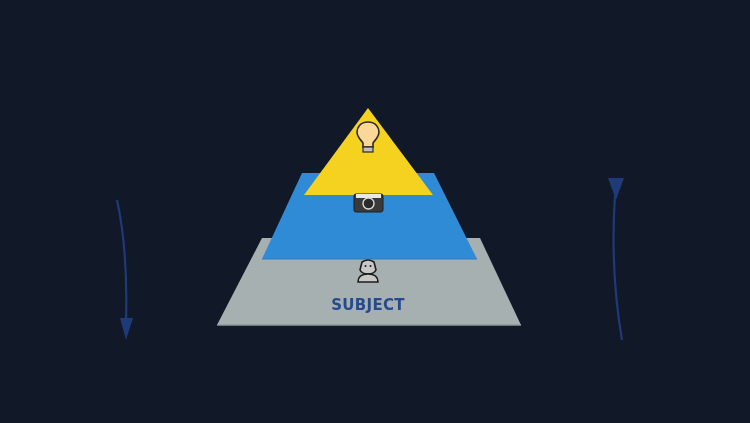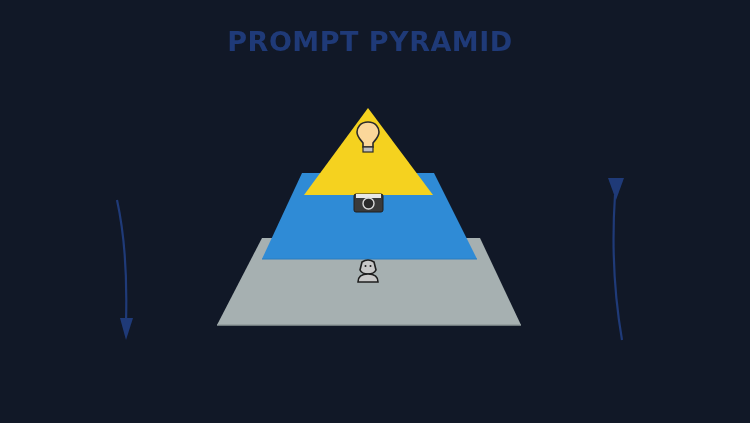--- a/index.html
+++ b/index.html
@@ -21,21 +21,20 @@
       position: absolute; text-align: center;
       font-family: "DejaVu Sans", sans-serif; font-weight: bold;
       font-size: 15px; letter-spacing: 0.3px;
     }
   </style>
 </head>
 <body>
 
 <div class="stage">
 
-  <div class="title">PROMPT PYRAMID</div>
 
   <svg class="art" width="750" height="423" viewBox="0 0 750 423">
 
     <g>
       <path d="M117 200 Q128 250 126 322" stroke="#1f3a78" stroke-width="2.2" fill="none"></path>
       <polygon points="120,318 133,318 126,340" fill="#1f3a78"></polygon>
     </g>
 
     <g>
       <path d="M622 340 Q610 270 615 195" stroke="#1f3a78" stroke-width="2.2" fill="none"></path>
@@ -68,13 +67,14 @@
     </g>
 
     <g>
       <path d="M362 262 Q368 258 374 262 L376 270 Q374 274 368 274 Q362 274 360 270 Z" fill="#c8c8c8" stroke="#1e1e1e" stroke-width="1.6"></path>
       <circle cx="365.5" cy="266" r="1" fill="#1e1e1e"></circle>
       <circle cx="370.5" cy="266" r="1" fill="#1e1e1e"></circle>
       <path d="M358 282 Q358 274 368 274 Q378 274 378 282 Z" fill="#c8c8c8" stroke="#1e1e1e" stroke-width="1.6"></path>
     </g>
   </svg>
 
+  <div class="label" style="left:318px; top:296px; width:100px; color:#264a8c;">SUBJECT</div>
 </div>
 
 </body></html>

